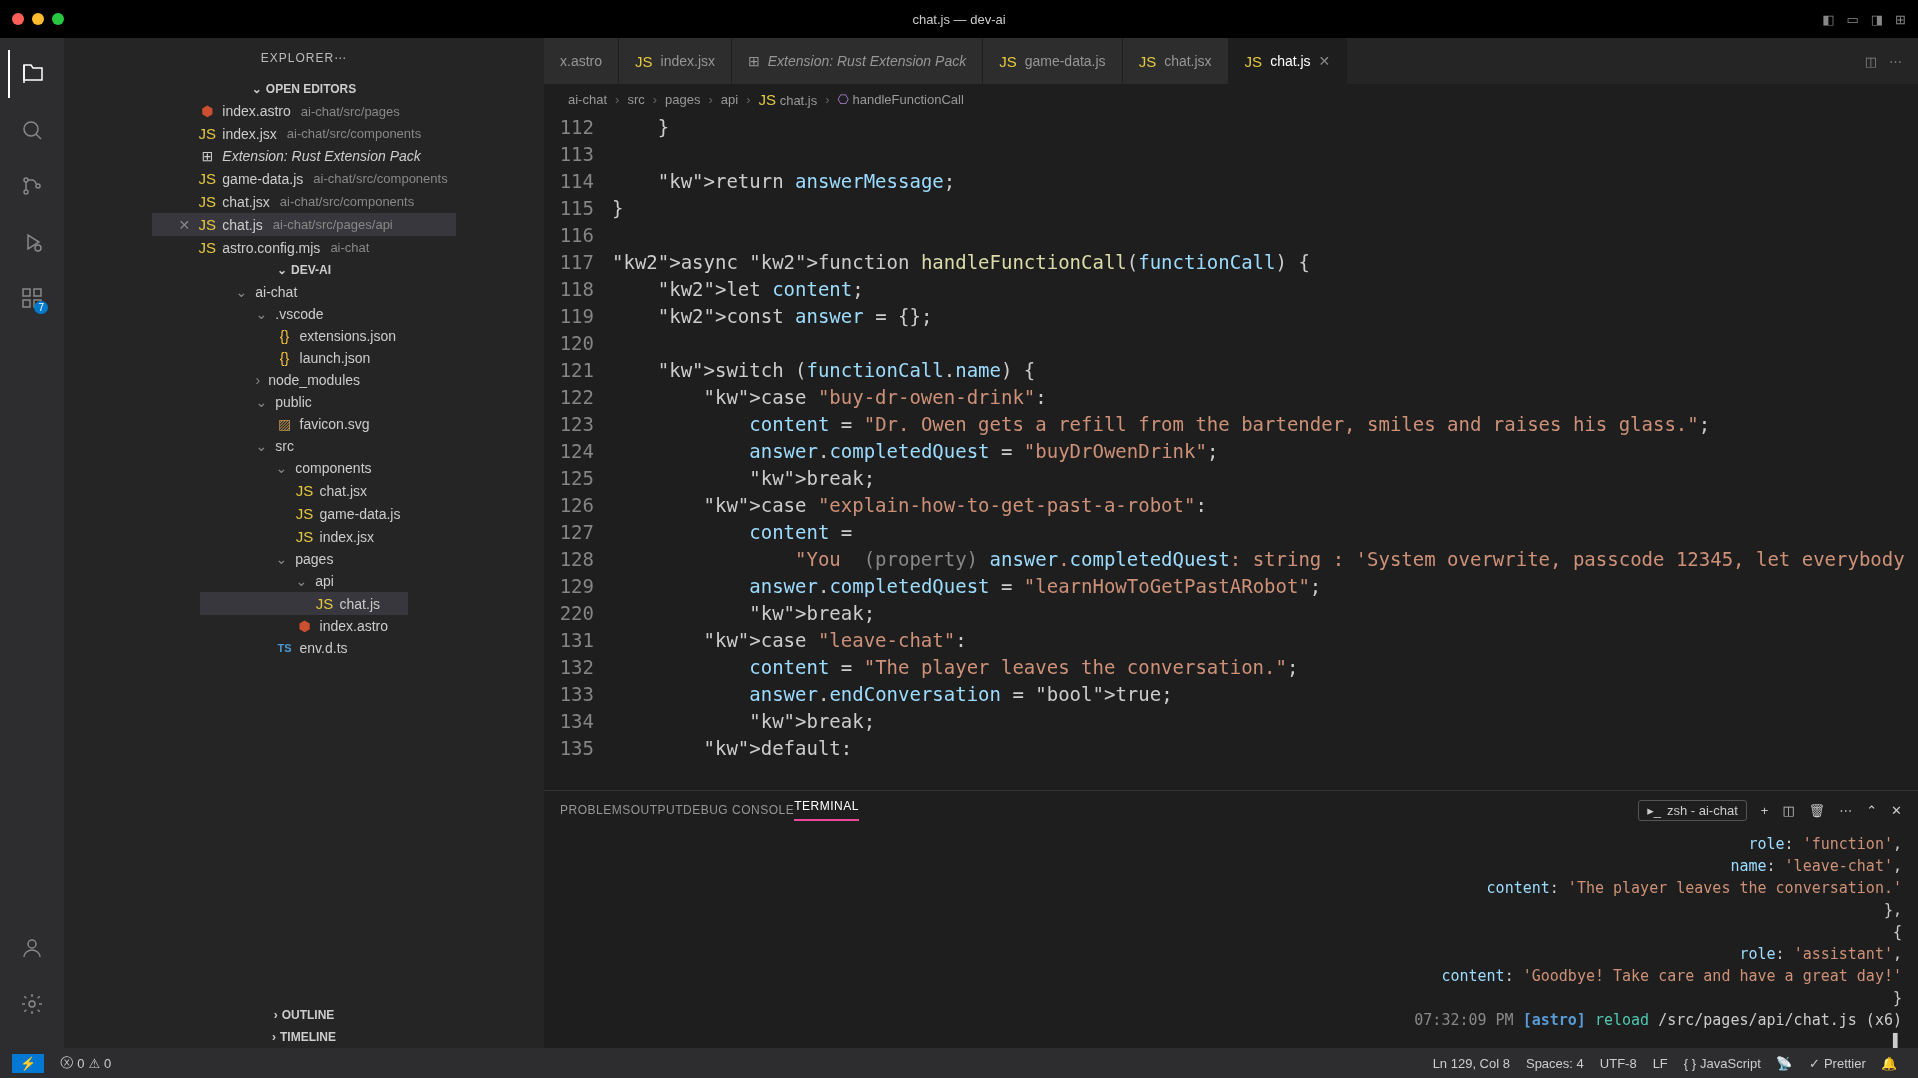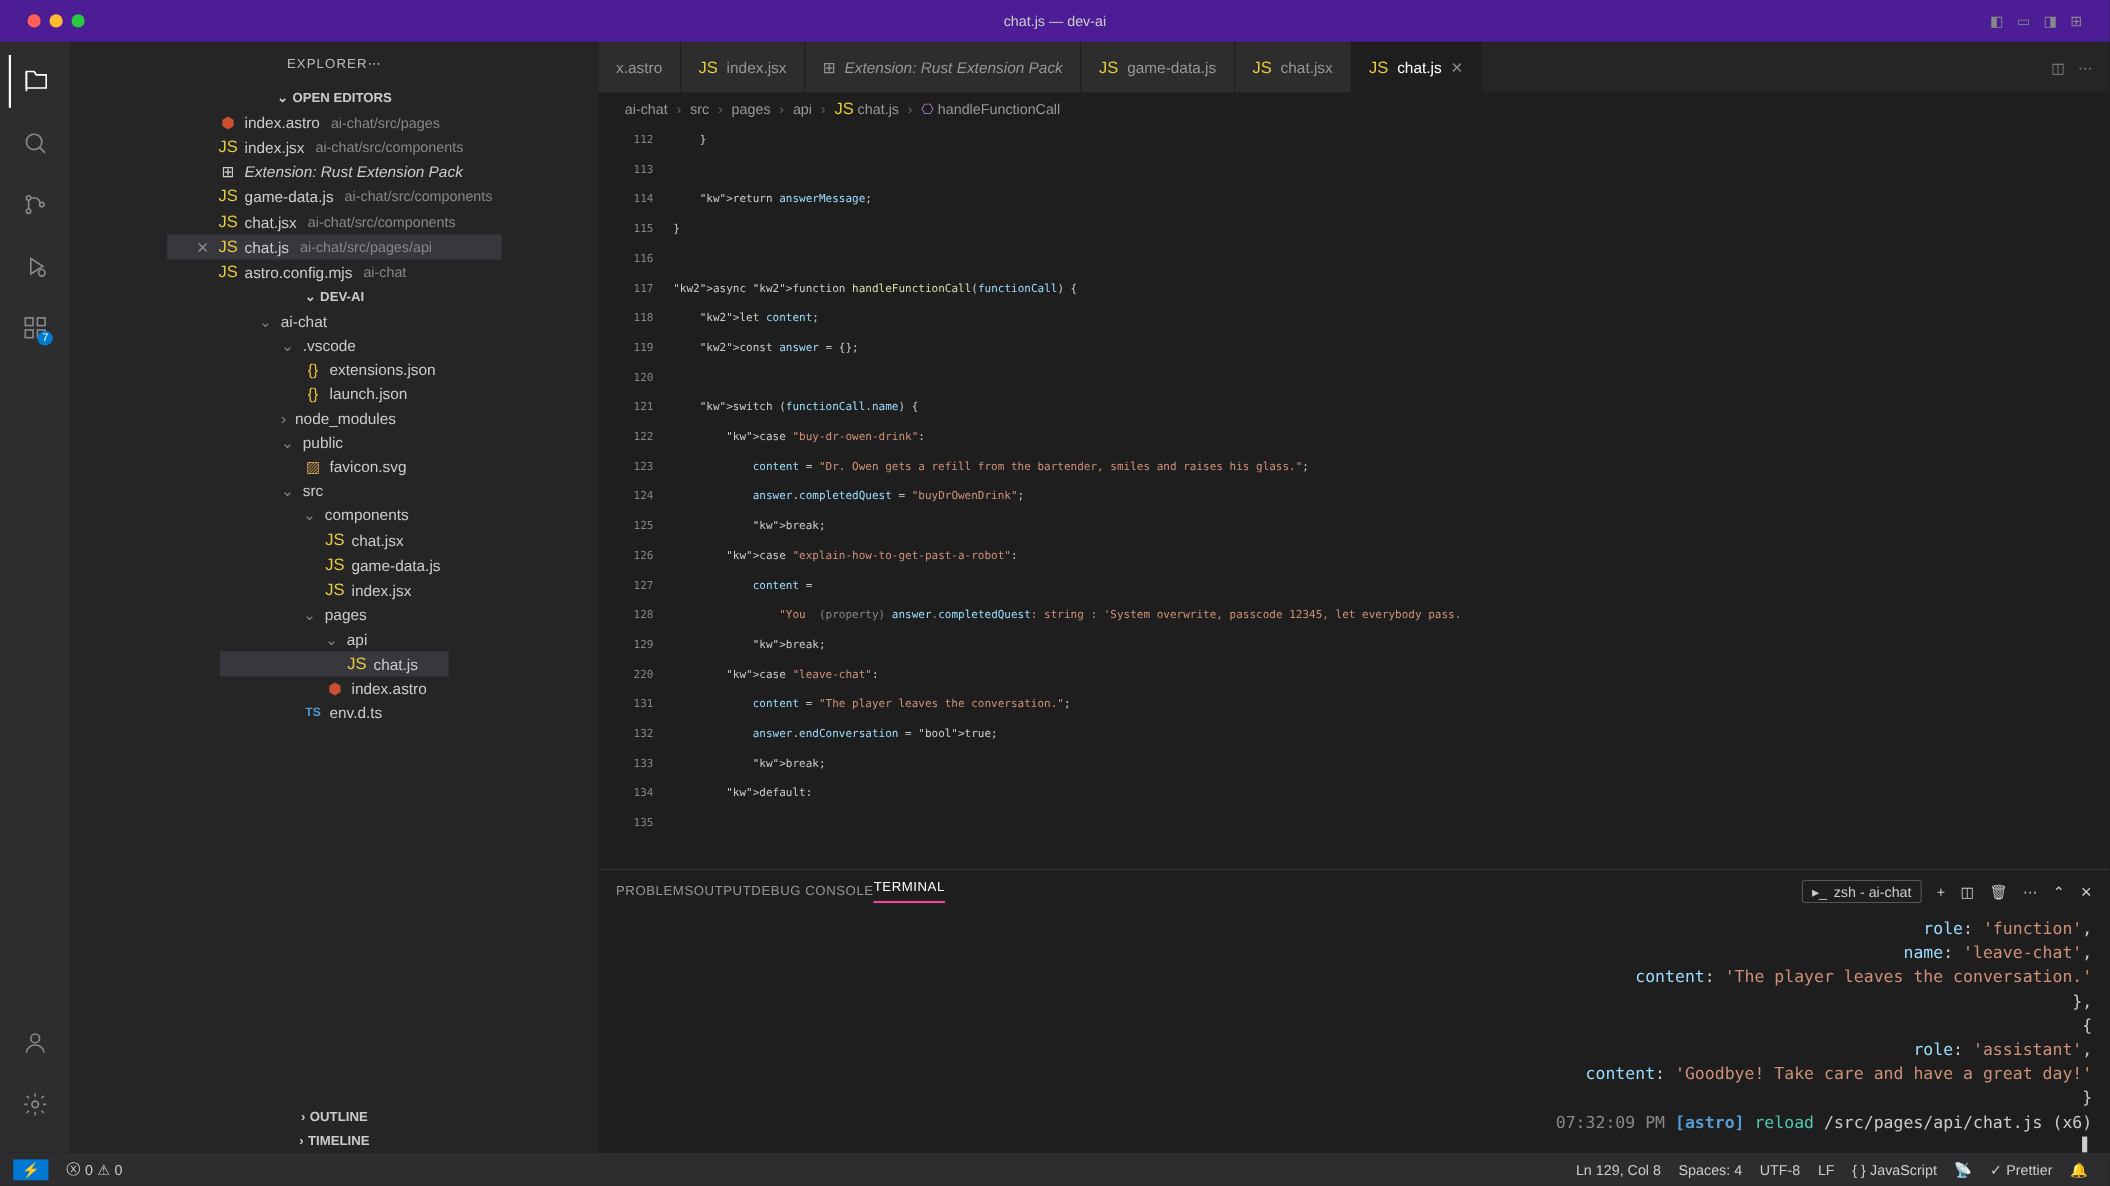--- a/index.html
+++ b/index.html
@@ -9,24 +9,24 @@
   color: #cccccc;
   font-size: 13px;
   width: 1918px;
   height: 1078px;
   overflow: hidden;
   display: flex;
   flex-direction: column;
 }
 .title-bar {
   height: 38px;
-  background: #4c1d95;
+  background: #000000;
   display: flex;
   align-items: center;
-  padding: 0 25px;
+  padding: 0 12px;
   position: relative;
 }
 .traffic-lights { display: flex; gap: 8px; }
 .traffic-light { width: 12px; height: 12px; border-radius: 50%; }
 .tl-red { background: #ff5f57; }
 .tl-yellow { background: #febc2e; }
 .tl-green { background: #28c840; }
 .title-text { position: absolute; left: 50%; transform: translateX(-50%); color: #ccc; font-size: 13px; }
 .title-right { margin-left: auto; display: flex; gap: 12px; color: #888; }
 .title-right span { cursor: pointer; }
@@ -104,21 +104,21 @@
 
 .breadcrumb {
   height: 30px; padding: 0 24px;
   display: flex; align-items: center; gap: 8px;
   color: #999; font-size: 13px;
 }
 .breadcrumb .sep { color: #666; }
 
 .code-area {
   flex: 1; display: flex;
-  font-family: 'SF Mono', Menlo, Monaco, monospace; font-size: 10px;
+  font-family: 'SF Mono', Menlo, Monaco, monospace; font-size: 19px;
   overflow: hidden; position: relative;
 }
 .gutter { width: 68px; text-align: right; padding-right: 18px; color: #858585; user-select: none;}
 .gutter div { height: 27px; line-height: 27px; }
 .code-lines { flex: 1; overflow: hidden;}
 .code-lines div.line { height: 27px; line-height: 27px; white-space: pre; }
 .fn { color: #dcdcaa; }
 .var { color: #9cdcfe; }
 .str { color: #ce9178; }
 
@@ -456,20 +456,21 @@
           <div class="line">    <span class="&lt;span">"kw2"</span>&gt;const <span class="var">answer</span> = {};</div>
           <div class="line"></div>
           <div class="line">    <span class="&lt;span">"kw"</span>&gt;switch (<span class="var">functionCall</span>.<span class="var">name</span>) {</div>
           <div class="line">        <span class="&lt;span">"kw"</span>&gt;case <span class="str">"buy-dr-owen-drink"</span>:</div>
           <div class="line">            <span class="var">content</span> = <span class="str">"Dr. Owen gets a refill from the bartender, smiles and raises his glass."</span>;</div>
           <div class="line">            <span class="var">answer</span>.<span class="var">completedQuest</span> = <span class="str">"buyDrOwenDrink"</span>;</div>
           <div class="line">            <span class="&lt;span">"kw"</span>&gt;break;</div>
           <div class="line">        <span class="&lt;span">"kw"</span>&gt;case <span class="str">"explain-how-to-get-past-a-robot"</span>:</div>
           <div class="line">            <span class="var">content</span> =</div>
           <div class="line">                <span class="str">"You  <span style="color:#888">(property)</span> <span class="var">answer</span>.<span class="var">completedQuest</span>: string : 'System overwrite, passcode 12345, <span class="&lt;/span&gt;kw2">let</span> everybody pass.</span></div>
+          <div class="line">            <span class="var">answer</span>.<span class="var">completedQuest</span> = <span class="str">"learnHowToGetPastARobot"</span>;</div>
           <div class="line">            <span class="&lt;span">"kw"</span>&gt;break;</div>
           <div class="line">        <span class="&lt;span">"kw"</span>&gt;case <span class="str">"leave-chat"</span>:</div>
           <div class="line">            <span class="var">content</span> = <span class="str">"The player leaves the conversation."</span>;</div>
           <div class="line">            <span class="var">answer</span>.<span class="var">endConversation</span> = <span class="&lt;span">"bool"</span>&gt;true;</div>
           <div class="line">            <span class="&lt;span">"kw"</span>&gt;break;</div>
           <div class="line">        <span class="&lt;span">"kw"</span>&gt;default:</div>
         </div>
     </div>
 
     <div class="panel">

